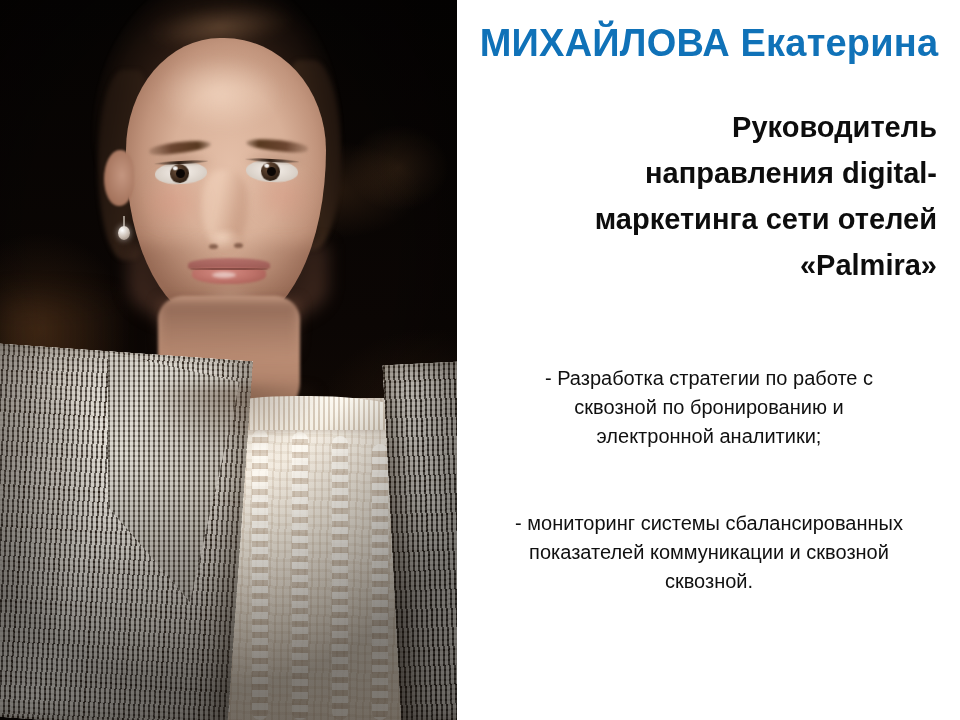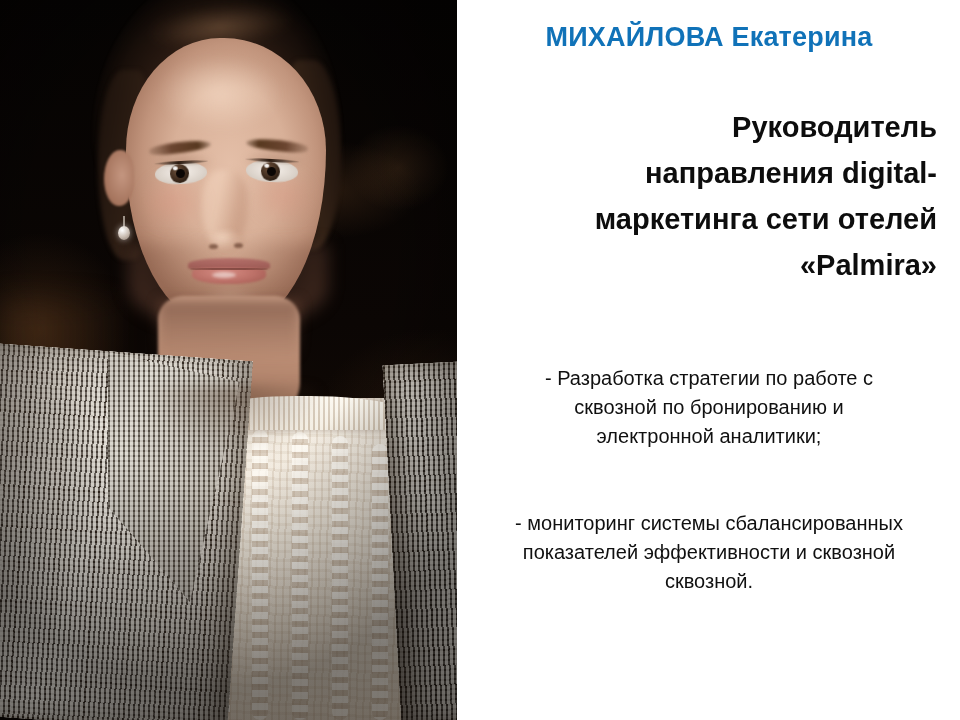--- a/index.html
+++ b/index.html
@@ -431,21 +431,21 @@
     position: absolute;
     left: 457px; top: 0;
     width: 503px; height: 720px;
     background: #ffffff;
   }
   .name-title {
     position: absolute;
     left: 12px; top: 22px;
     width: 480px;
     text-align: center;
-    font-size: 27px;
+    font-size: 38px;
     font-weight: bold;
     letter-spacing: 0.2px;
     color: #1072b8;
     white-space: nowrap;
   }
   .role {
     position: absolute;
     left: 24px; top: 104px;
     width: 456px;
     text-align: right;
@@ -560,19 +560,19 @@
     <div class="duties">
       <div class="para">
         <div>- Разработка стратегии по работе с</div>
         <div>сквозной по бронированию и</div>
         <div>электронной аналитики;</div>
       </div>
       <div class="gap"></div>
       <div class="gap"></div>
       <div class="para">
         <div>- мониторинг системы сбалансированных</div>
-        <div>показателей эффективности и сквозной</div>
+        <div>показателей коммуникации и сквозной</div>
         <div>сквозной.</div>
       </div>
     </div>
 
   </div>
 </div>
 
 </body></html>

